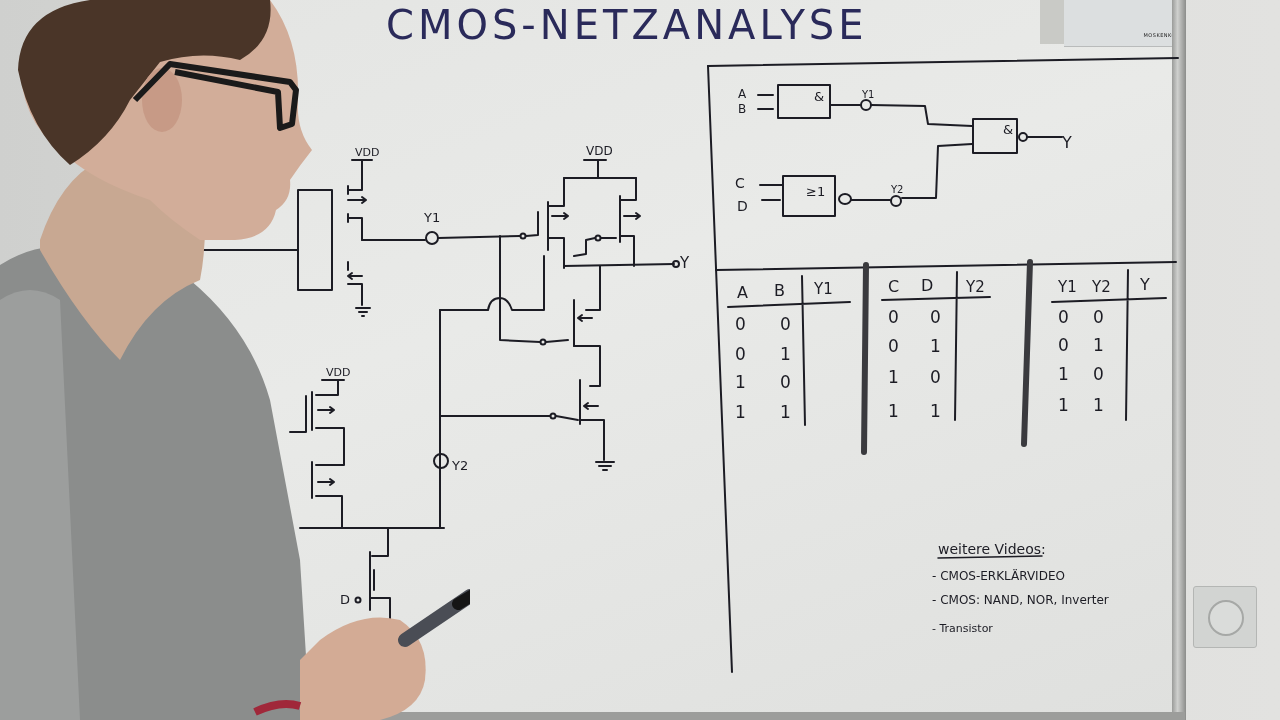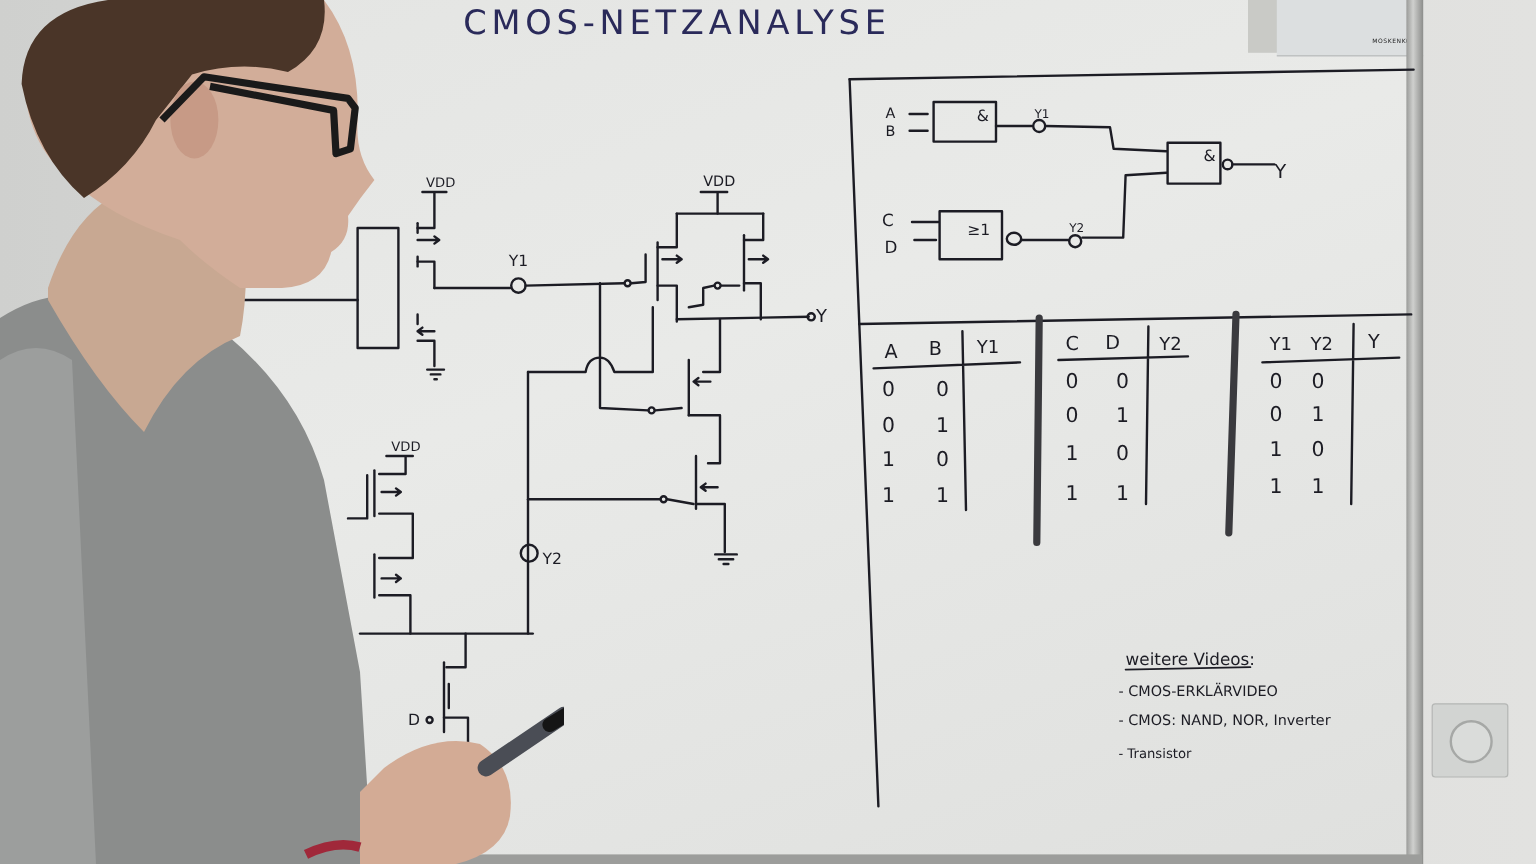--- a/index.html
+++ b/index.html
@@ -8,21 +8,21 @@
   .board{position:absolute;left:175px;top:0;width:1008px;height:716px;background:linear-gradient(160deg,#e4e5e3 0%,#e9eae8 40%,#dfe0de 100%);}
   .frame-right{position:absolute;left:1172px;top:0;width:14px;height:720px;background:linear-gradient(90deg,#9a9b99,#cfd0ce 40%,#8c8d8b);}
   .frame-bottom{position:absolute;left:175px;top:712px;width:1010px;height:8px;background:#9c9d9b;}
   .sticker{position:absolute;left:1064px;top:0;width:122px;height:46px;background:#dcdfe0;border-bottom:1px solid #b9bbbb;}
   .sticker span{position:absolute;right:10px;bottom:8px;font-size:5px;color:#222;letter-spacing:0.5px;}
   .tape{position:absolute;left:1040px;top:0;width:26px;height:44px;background:#c9cac6;}
   .switch{position:absolute;left:1193px;top:586px;width:62px;height:60px;background:#d2d4d2;border:1px solid #b4b6b4;border-radius:3px;}
   .switch .knob{position:absolute;left:14px;top:13px;width:32px;height:32px;border-radius:50%;border:2px solid #a6a8a6;background:#dadcda;}
   svg.ink{position:absolute;left:0;top:0;}
   .hand{font-family:"DejaVu Sans",sans-serif;fill:#1c1c24;}
-  .title{position:absolute;left:386px;top:2px;font-size:28px;color:#2a2a5a;letter-spacing:4px;font-family:"DejaVu Sans",sans-serif;}
+  .title{position:absolute;left:386px;top:2px;font-size:40px;color:#2a2a5a;letter-spacing:4px;font-family:"DejaVu Sans",sans-serif;}
   
   .person{position:absolute;left:0;top:0;width:470px;height:720px;}
 </style>
 </head>
 <body>
 
 <div class="wall"></div>
 <div class="board"></div>
 <div class="tape"></div>
 <div class="sticker">

